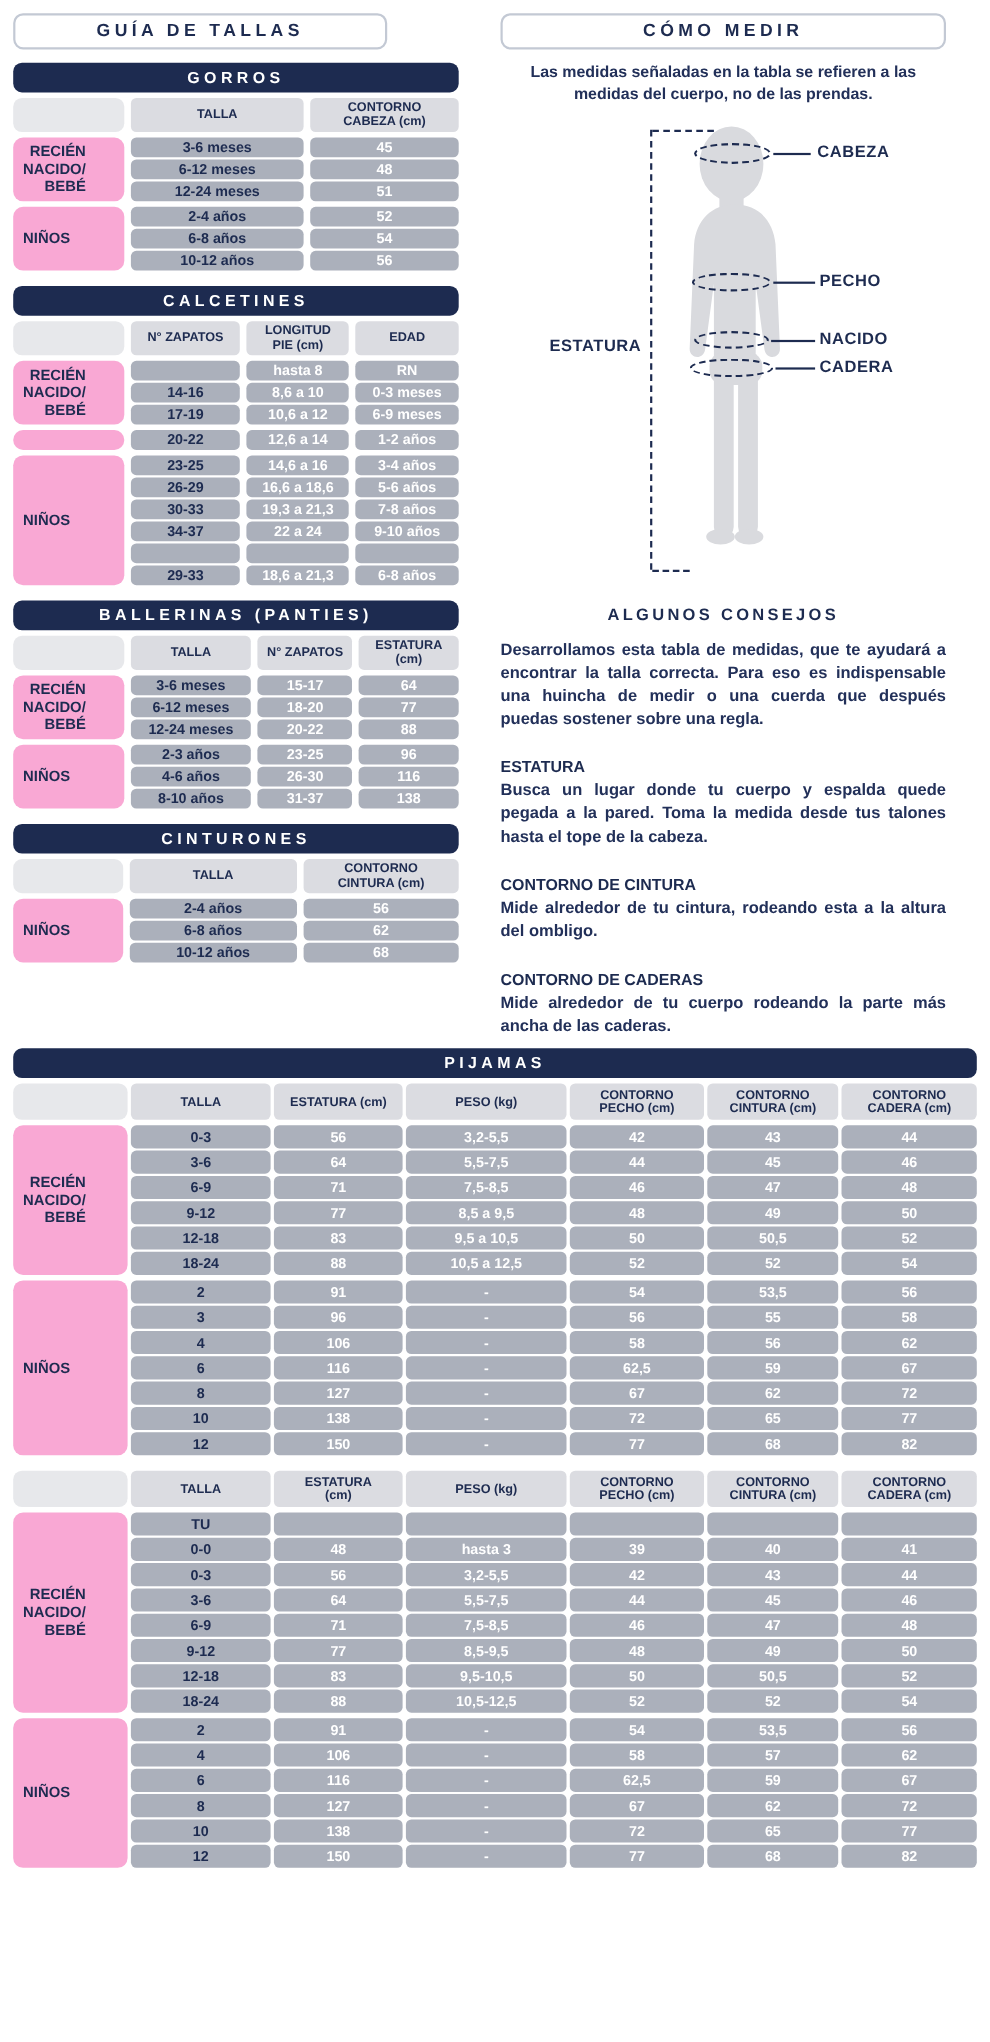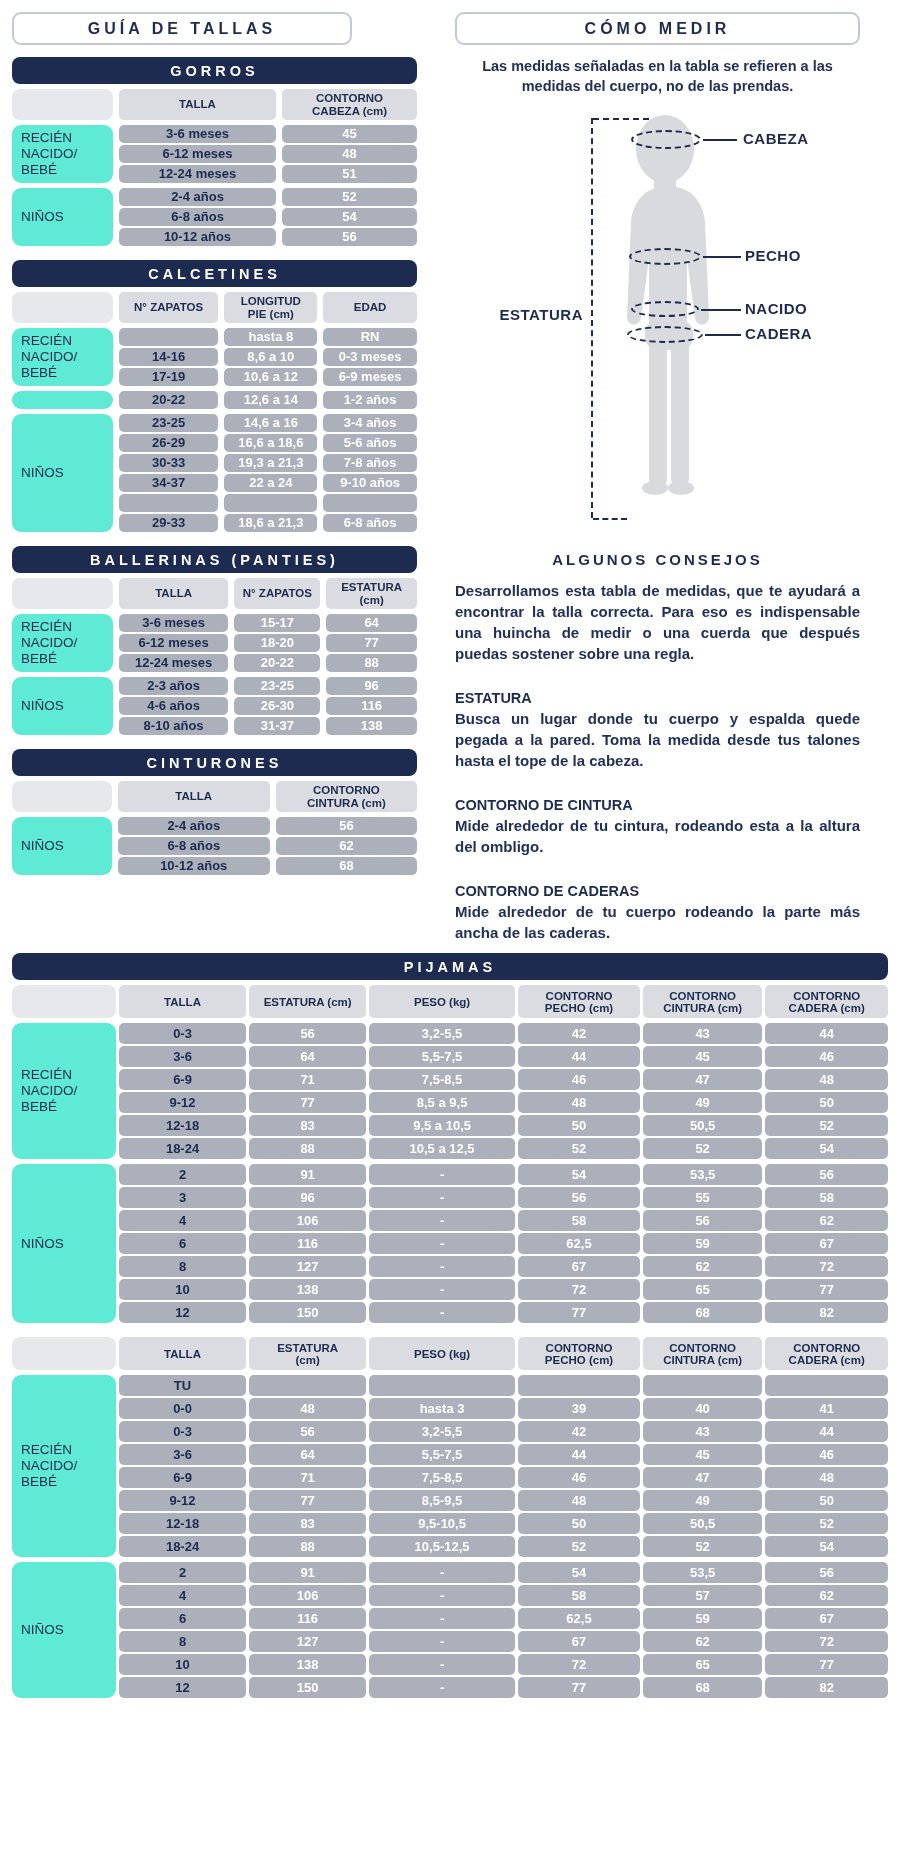--- a/index.html
+++ b/index.html
@@ -36,22 +36,22 @@
   .tgroup { margin-top: 5px; }
 
   .cell {
     display: flex; align-items: center; justify-content: center;
     font-size: 13px; line-height: 1.05; border-radius: 5px;
     white-space: pre-line; text-align: center; overflow: hidden;
   }
   .corner   { background: #e7e8eb; border-radius: 8px; }
   .colhead  { background: #dbdce1; color: #1d2b50; font-weight: bold; font-size: 11.5px; }
   .grouplabel {
-    background: #5eead4; color: #1d2b50; font-weight: normal; font-size: 13.5px;
-    justify-content: flex-start; text-align: left; padding-left: 9px;
+    background: #f9a8d4; color: #1d2b50; font-weight: bold; font-size: 13.5px;
+    justify-content: flex-start; text-align: right; padding-left: 9px;
     border-radius: 9px; line-height: 1.2;
   }
   .cell-bold { background: #abb0bb; color: #1d2b50; font-weight: bold; }
   .cell-val  { background: #abb0bb; color: #ffffff; font-weight: 600; }
 
   
   .intro-text {
     text-align: center; font-size: 14.5px; font-weight: 600;
     color: #223059; line-height: 1.35; margin: 10px 4px 0;
   }

